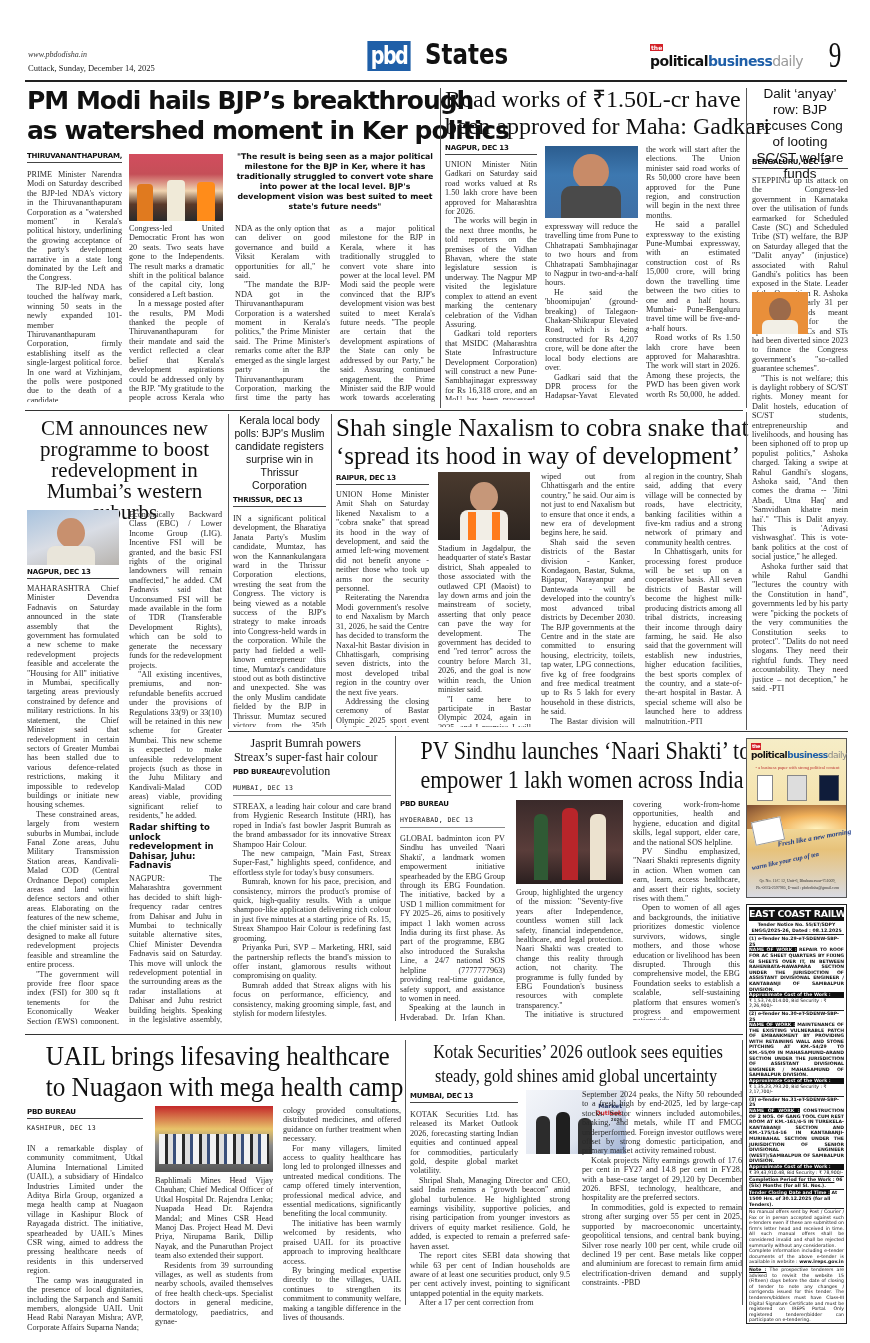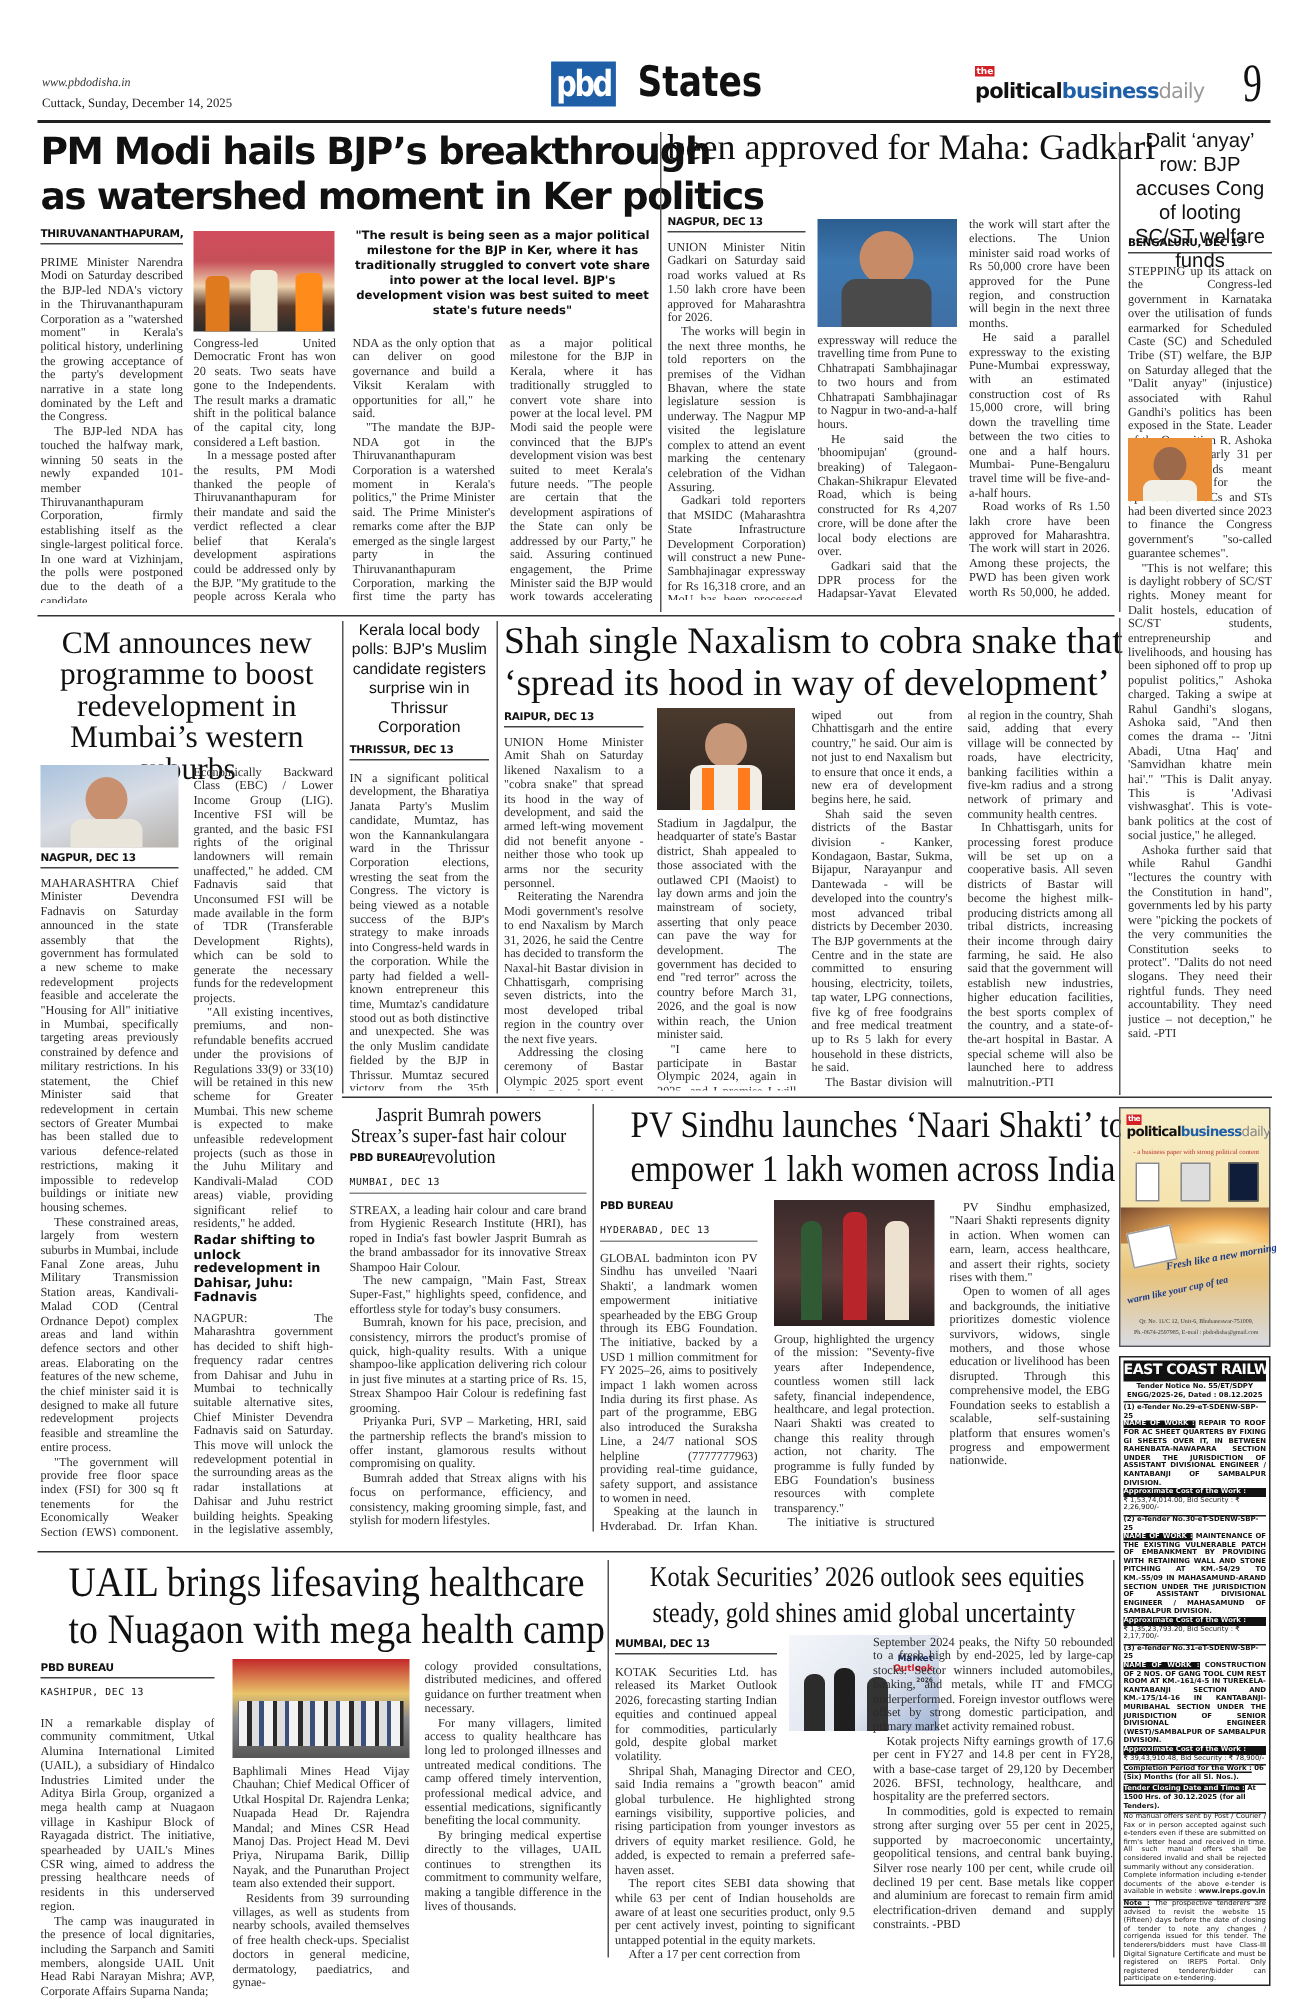--- a/index.html
+++ b/index.html
@@ -63,20 +63,21 @@
 
   </div>
   <div class="abs txt" style="left:313px;top:138px;width:95px;height:178px">
     <p class="first">as a major political milestone for the BJP in Kerala, where it has traditionally struggled to convert vote share into power at the local level. PM Modi said the people were convinced that the BJP's development vision was best suited to meet Kerala's future needs. "The people are certain that the development aspirations of the State can only be addressed by our Party," he said. Assuring continued engagement, the Prime Minister said the BJP would work towards accelerating the growth of Thiruvananthapuram and improving the "Ease of Living" for its residents. — PTI</p>
   </div>
 </div>
 <div class="vline" style="left:440px;top:88px;height:320px"></div>
 
 <div class="abs" style="left:445px;top:86px;width:295px;height:322px">
   <div class="hr" style="font-size:24px;line-height:27px;text-align:center;white-space:nowrap">
+    <div>Road works of ₹1.50L-cr have</div>
     <div>been approved for Maha: Gadkari</div>
   </div>
   <div class="abs dl" style="left:0;top:58px;width:92px">NAGPUR, DEC 13</div>
   <div class="abs txt" style="left:0;top:74px;width:92px;height:240px">
     <p class="first">UNION Minister Nitin Gadkari on Saturday said road works valued at Rs 1.50 lakh crore have been approved for Maharashtra for 2026.</p>
     <p>The works will begin in the next three months, he told reporters on the premises of the Vidhan Bhavan, where the state legislature session is underway. The Nagpur MP visited the legislature complex to attend an event marking the centenary celebration of the Vidhan Assuring.</p>
     <p>Gadkari told reporters that MSIDC (Maharashtra State Infrastructure Development Corporation) will construct a new Pune-Sambhajinagar expressway for Rs 16,318 crore, and an MoU has been processed. The new</p>
   </div>
   <div class="photo" style="left:100px;top:60px;width:93px;height:72px;background:linear-gradient(180deg,#2c5d8f 0%,#3d78b0 40%,#3f6fa5 100%)">
     <div style="position:absolute;left:28px;top:8px;width:36px;height:36px;background:#c88b68;border-radius:50%"></div>
@@ -204,20 +205,21 @@
   <div class="photo" style="left:116px;top:64px;width:107px;height:84px;background:linear-gradient(180deg,#3a2a2a 0%,#5a3d3a 60%,#2a1f1f 100%)">
     <div style="position:absolute;left:18px;top:14px;width:14px;height:66px;background:#2f5a34;border-radius:6px 6px 0 0"></div>
     <div style="position:absolute;left:46px;top:8px;width:16px;height:72px;background:#b8252a;border-radius:6px 6px 0 0"></div>
     <div style="position:absolute;left:74px;top:14px;width:16px;height:66px;background:#ece2cf;border-radius:6px 6px 0 0"></div>
   </div>
   <div class="abs txt" style="left:116px;top:152px;width:107px;height:132px">
     <p class="first">Group, highlighted the urgency of the mission: "Seventy-five years after Independence, countless women still lack safety, financial independence, healthcare, and legal protection. Naari Shakti was created to change this reality through action, not charity. The programme is fully funded by EBG Foundation's business resources with complete transparency."</p>
     <p>The initiative is structured around a six-pillar framework</p>
   </div>
   <div class="abs txt" style="left:233px;top:64px;width:107px;height:220px">
+    <p class="first">covering work-from-home opportunities, health and hygiene, education and digital skills, legal support, elder care, and the national SOS helpline.</p>
     <p>PV Sindhu emphasized, "Naari Shakti represents dignity in action. When women can earn, learn, access healthcare, and assert their rights, society rises with them."</p>
     <p>Open to women of all ages and backgrounds, the initiative prioritizes domestic violence survivors, widows, single mothers, and those whose education or livelihood has been disrupted. Through this comprehensive model, the EBG Foundation seeks to establish a scalable, self-sustaining platform that ensures women's progress and empowerment nationwide.</p>
   </div>
 </div>
 
 <div class="abs" style="left:746px;top:738px;width:101px;height:160px;background:linear-gradient(180deg,#f6edc7 0%,#f5e1a8 50%,#e7c27a 70%,#d9dbe2 100%);border:1px solid #555">
   <div style="position:absolute;left:4px;top:4px;font-family:'DejaVu Sans',sans-serif;font-weight:bold;font-size:9px;letter-spacing:-.5px;white-space:nowrap">
     <span style="display:block;width:10px;background:#d32027;color:#fff;font-size:5px;line-height:7px;text-align:center">the</span>
     <span style="color:#111">political</span><span style="color:#1f5fa8">business</span><span style="color:#888;font-weight:normal">daily</span>
   </div>
@@ -278,20 +280,21 @@
   <div class="photo" style="left:128px;top:66px;width:118px;height:66px;background:linear-gradient(180deg,#c4282a 0%,#e8c46a 35%,#8a8a8a 60%,#555 100%)">
     <div style="position:absolute;left:4px;top:28px;width:110px;height:30px;background:repeating-linear-gradient(90deg,#f2f2f2 0 6px,#2a2a2a 6px 9px,#dedede 9px 14px,#3a4f7a 14px 17px)"></div>
   </div>
   <div class="abs txt" style="left:128px;top:136px;width:118px;height:158px">
     <p class="first">Baphlimali Mines Head Vijay Chauhan; Chief Medical Officer of Utkal Hospital Dr. Rajendra Lenka; Nuapada Head Dr. Rajendra Mandal; and Mines CSR Head Manoj Das. Project Head M. Devi Priya, Nirupama Barik, Dillip Nayak, and the Punaruthan Project team also extended their support.</p>
     <p>Residents from 39 surrounding villages, as well as students from nearby schools, availed themselves of free health check-ups. Specialist doctors in general medicine, dermatology, paediatrics, and gynae-</p>
   </div>
   <div class="abs txt" style="left:256px;top:66px;width:118px;height:228px">
     <p class="first">cology provided consultations, distributed medicines, and offered guidance on further treatment when necessary.</p>
     <p>For many villagers, limited access to quality healthcare has long led to prolonged illnesses and untreated medical conditions. The camp offered timely intervention, professional medical advice, and essential medications, significantly benefiting the local community.</p>
+    <p>The initiative has been warmly welcomed by residents, who praised UAIL for its proactive approach to improving healthcare access.</p>
     <p>By bringing medical expertise directly to the villages, UAIL continues to strengthen its commitment to community welfare, making a tangible difference in the lives of thousands.</p>
   </div>
 </div>
 <div class="vline" style="left:405px;top:1040px;height:265px"></div>
 
 <div class="abs" style="left:410px;top:1040px;width:332px;height:280px">
   <div class="hr" style="font-size:19px;line-height:24px;text-align:center;white-space:nowrap;transform:scaleX(.86);transform-origin:center">
     <div>Kotak Securities’ 2026 outlook sees equities</div>
     <div>steady, gold shines amid global uncertainty</div>
   </div>

